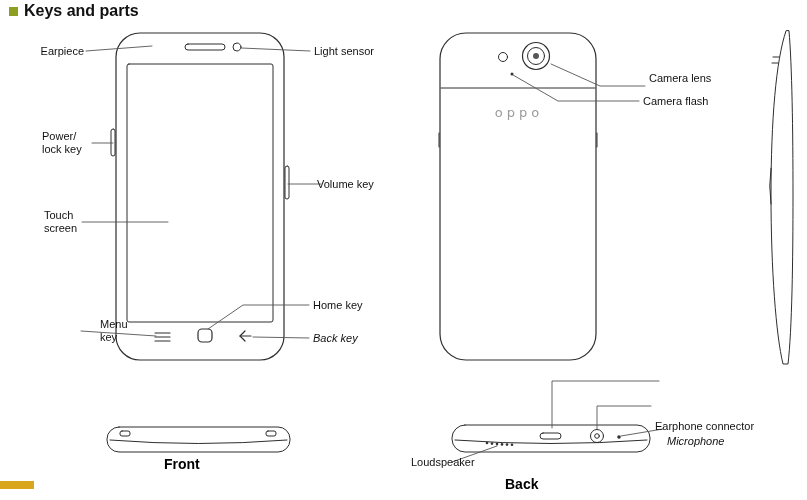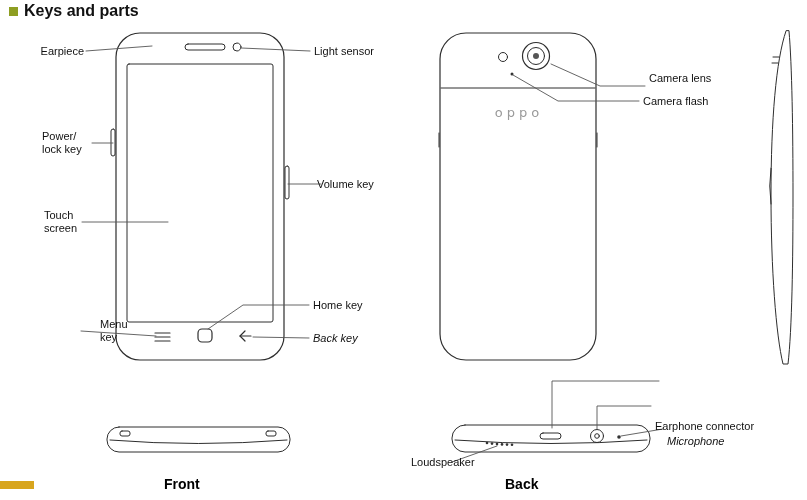--- a/index.html
+++ b/index.html
@@ -127,17 +127,17 @@
   <div class="label" style="left:313px; top:299px;">Home key</div>
   <div class="label" style="left:52px; top:318px;margin-left:48px;">Menu
 key</div>
   <div class="label" style="left:313px; top:332px;font-style:italic;">Back key</div>
   <div class="label" style="left:649px; top:72px;">Camera lens</div>
   <div class="label" style="left:643px; top:95px;">Camera flash</div>
   <div class="label" style="left:655px; top:412px;margin-top:8px;">Earphone connector</div>
   <div class="label" style="left:667px; top:435px;font-style:italic;">Microphone</div>
   <div class="label" style="left:385px; top:456px;padding-left:26px;">Loudspeaker</div>
 
-  <div class="caption" style="left:164px; top:476px;">Front</div>
+  <div class="caption" style="left:164px; top:456px;">Front</div>
   <div class="caption" style="left:505px; top:476px;">Back</div>
 
   <div class="footer-bar"></div>
 </div>
 
 </body></html>

